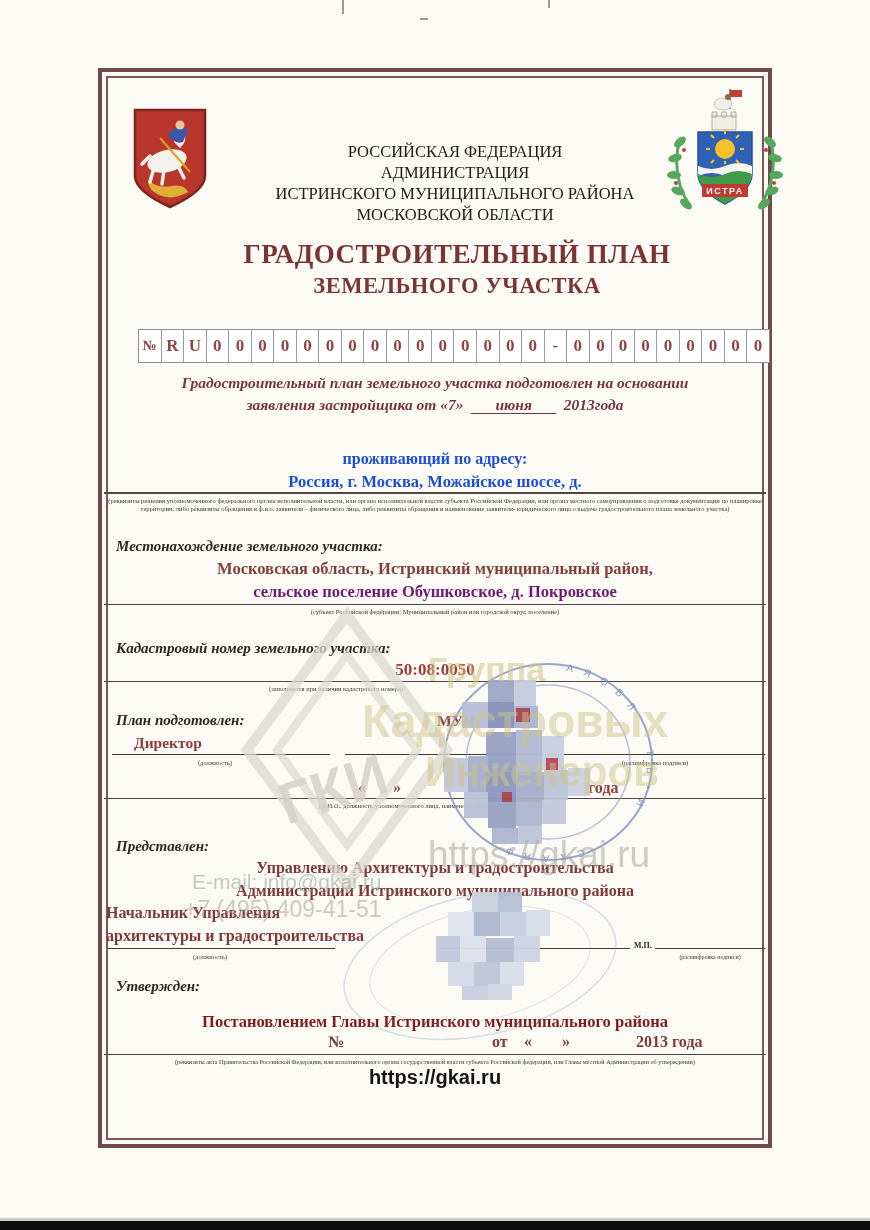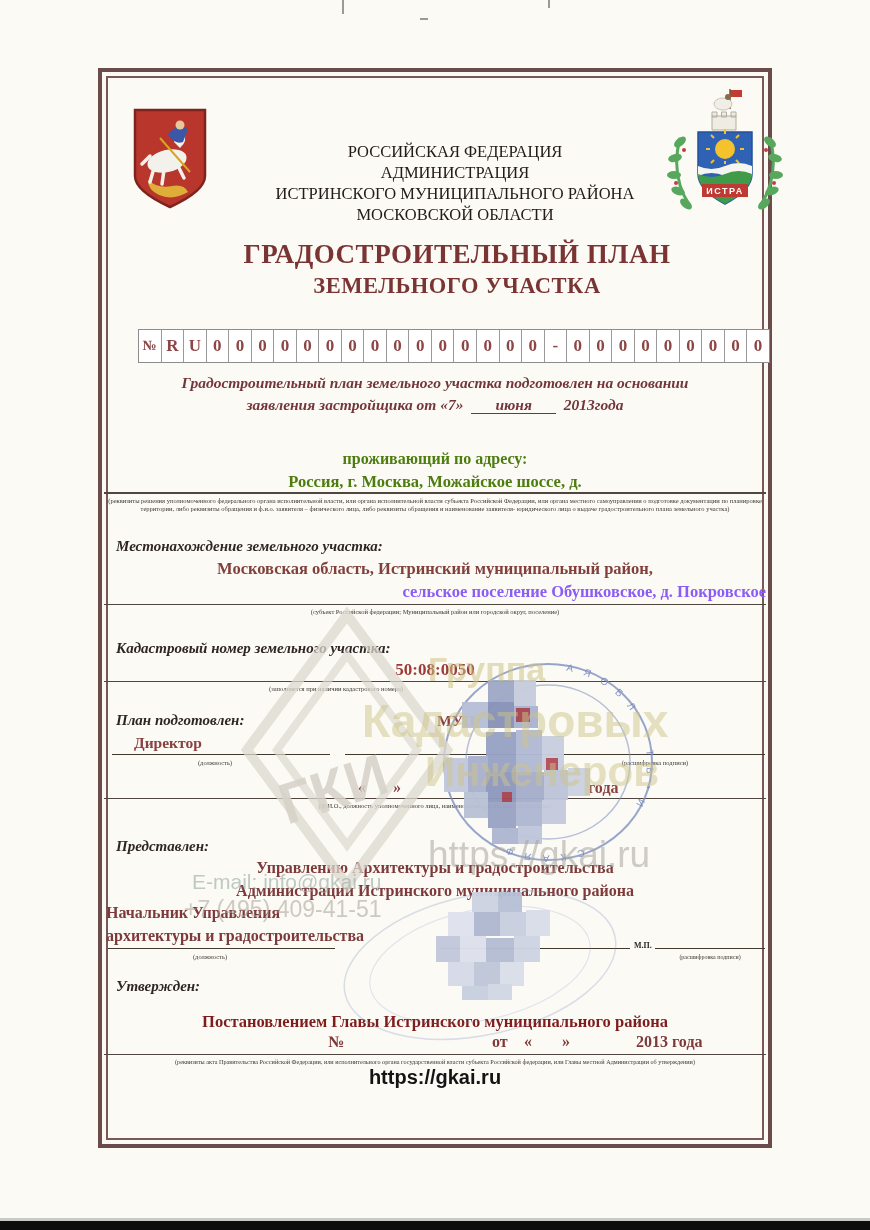--- a/index.html
+++ b/index.html
@@ -12,21 +12,21 @@
   .z3{z-index:3;}
   .hdr-lines{left:215px;top:141px;width:480px;font-size:16.5px;font-weight:normal;line-height:21px;color:#221b18;}
   .title1{left:150px;top:239px;width:614px;font-size:27px;font-weight:bold;color:#7b3434;letter-spacing:.5px;}
   .title2{left:150px;top:273px;width:614px;font-size:22.5px;font-weight:bold;color:#7b3434;letter-spacing:.5px;}
   .numrow{left:138px;top:329px;width:630px;height:32px;display:flex;border:1.5px solid #8d8d8d;background:#fff;z-index:3;}
   .numrow .cell{flex:1;border-left:1px solid #9a9a9a;display:flex;align-items:center;justify-content:center;
         font-size:17px;font-weight:bold;color:#8d4545;}
   .numrow .cell:first-child{border-left:none;font-size:14px;}
   .basis{width:662px;left:104px;font-style:italic;font-weight:bold;color:#74363a;font-size:15.5px;}
   .munderl{border-bottom:1.3px solid #74363a;padding:0 26px;}
-  .addr{width:662px;left:104px;font-weight:bold;color:#4d7c0f;}
+  .addr{width:662px;left:104px;font-weight:bold;color:#1d4ed8;}
   .rule{height:1.5px;background:#51463f;z-index:3;}
   .cap{font-size:6.5px;line-height:8px;color:#3f3a34;z-index:3;}
   .lbl{font-style:italic;font-weight:bold;color:#2f2523;font-size:15px;z-index:3;}
   .val{font-weight:bold;z-index:3;}
   .sig{height:1.4px;background:#42392f;z-index:3;}
   .wm{font-family:"Liberation Sans","DejaVu Sans",sans-serif;z-index:6;white-space:nowrap;}
   .mosaic{z-index:5;}
   .stamp{z-index:4;}
   .speck{background:#9a9a9a;z-index:1;}
   .botband{left:0;top:1221px;width:870px;height:9px;background:#0d0d0d;z-index:7;}
@@ -148,21 +148,21 @@
     <span>2013года</span>
   </div>
 
   <div class="abs ctr addr z3" style="top:450px;font-size:16px;">проживающий по адресу:</div>
   <div class="abs ctr addr z3" style="top:472px;font-size:16.5px;">Россия, г. Москва, Можайское шоссе, д.</div>
   <div class="abs rule" style="left:104px;top:492px;width:662px;"></div>
   <div class="abs ctr cap" style="left:106px;top:497px;width:658px;">(реквизиты решения  уполномоченного федерального органа исполнительной власти, или органа исполнительной власти субъекта Российской Федерации, или органа местного самоуправления о подготовке документации по планировке территории, либо реквизиты обращения и ф.и.о. заявителя – физического лица, либо реквизиты обращения и наименование заявителя- юридического лица о выдаче градостроительного плана земельного участка)</div>
 
   <div class="abs lbl" style="left:116px;top:538px;">Местонахождение земельного участка:</div>
   <div class="abs ctr val" style="left:104px;top:559px;width:662px;font-size:16.5px;color:#823f3b;">Московская область, Истринский  муниципальный район,</div>
-  <div class="abs ctr val" style="left:104px;top:582px;width:662px;font-size:16.5px;color:#8b5cf6;text-align:right;">сельское поселение Обушковское, д. Покровское</div>
+  <div class="abs ctr val" style="left:104px;top:582px;width:662px;font-size:16.5px;color:#701a75;">сельское поселение Обушковское, д. Покровское</div>
   <div class="abs rule" style="left:104px;top:604px;width:662px;height:1px;"></div>
   <div class="abs ctr cap" style="left:106px;top:608px;width:658px;">(субъект Российской федерации; Муниципальный район или городской округ, поселение)</div>
 
   <div class="abs lbl" style="left:116px;top:640px;">Кадастровый номер земельного участка:</div>
   <div class="abs ctr val" style="left:104px;top:660px;width:662px;font-size:17px;color:#9c3b38;">50:08:0050</div>
   <div class="abs rule" style="left:104px;top:681px;width:662px;height:1px;"></div>
   <div class="abs ctr cap" style="left:106px;top:685px;width:460px;">(заполняется при наличии кадастрового номера)</div>
 
   <div class="abs lbl" style="left:116px;top:712px;">План подготовлен:</div>
   <div class="abs val" style="left:134px;top:734px;font-size:15.5px;color:#8a4040;">Директор</div>

